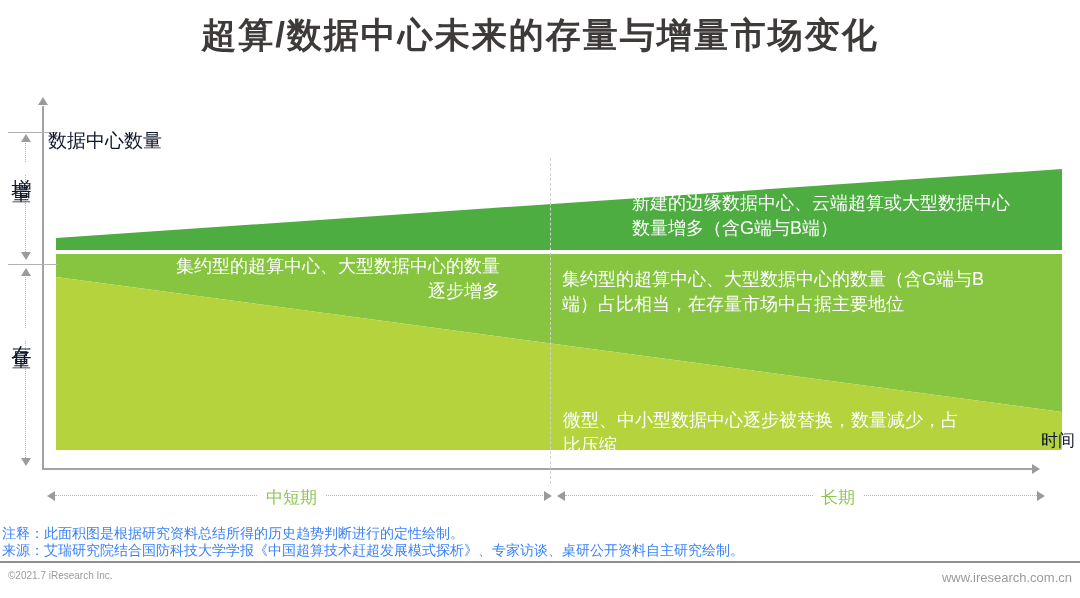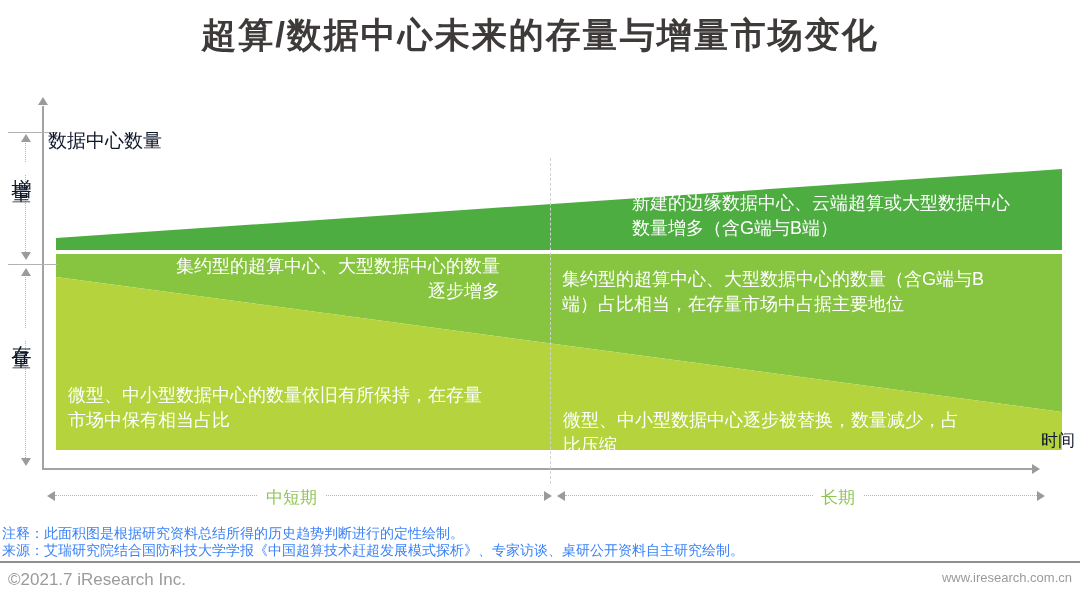--- a/index.html
+++ b/index.html
@@ -22,21 +22,21 @@
   .dotline-v{position:absolute;width:0;border-left:1px dotted #b5b5b5;z-index:4;}
   .dotline-h{position:absolute;height:0;border-top:1px dotted #b5b5b5;z-index:4;}
   .dashline-v{position:absolute;width:0;border-left:1px dashed #d0d0d0;z-index:5;}
   .arr{position:absolute;width:0;height:0;z-index:5;}
   .arr.up{border-left:5px solid transparent;border-right:5px solid transparent;border-bottom:8px solid #9b9b9b;}
   .arr.down{border-left:5px solid transparent;border-right:5px solid transparent;border-top:8px solid #9b9b9b;}
   .arr.left{border-top:5px solid transparent;border-bottom:5px solid transparent;border-right:8px solid #9b9b9b;}
   .arr.right{border-top:5px solid transparent;border-bottom:5px solid transparent;border-left:8px solid #9b9b9b;}
   .footer-note{position:absolute;left:2px;color:#3b82f6;font-size:14px;z-index:6;white-space:nowrap;}
   .footer-rule{position:absolute;left:0;top:561px;width:1080px;height:2px;background:#8f8f8f;z-index:6;}
-  .copyright{position:absolute;left:8px;top:570px;color:#9b9b9b;font-size:17px;z-index:6;}
+  .copyright{position:absolute;left:8px;top:570px;color:#9b9b9b;font-size:10px;z-index:6;}
   .website{position:absolute;right:8px;top:570px;color:#9b9b9b;font-size:13px;z-index:6;}
 </style>
 </head>
 <body>
 
 <div class="canvas">
 
   <div class="title">超算/数据中心未来的存量与增量市场变化</div>
 
   <svg class="areas" width="1080" height="598" viewBox="0 0 1080 598">
@@ -84,24 +84,20 @@
     <span>数量增多（含G端与B端）</span>
   </div>
   <div class="annot" style="left:176px;top:254px;text-align:right;">
     <span>集约型的超算中心、大型数据中心的数量</span>
     <span>逐步增多</span>
   </div>
   <div class="annot" style="left:562px;top:267px;">
     <span>集约型的超算中心、大型数据中心的数量（含G端与B</span>
     <span>端）占比相当，在存量市场中占据主要地位</span>
   </div>
-  <div class="annot" style="left:68px;top:383px;">
-    <span>微型、中小型数据中心的数量依旧有所保持，在存量</span>
-    <span>市场中保有相当占比</span>
-  </div>
   <div class="annot" style="left:563px;top:408px;">
     <span>微型、中小型数据中心逐步被替换，数量减少，占</span>
     <span>比压缩</span>
   </div>
 
   <div class="footer-note" style="top:525px;">注释：此面积图是根据研究资料总结所得的历史趋势判断进行的定性绘制。</div>
   <div class="footer-note" style="top:542px;">来源：艾瑞研究院结合国防科技大学学报《中国超算技术赶超发展模式探析》、专家访谈、桌研公开资料自主研究绘制。</div>
   <div class="footer-rule"></div>
   <div class="copyright">©2021.7 iResearch Inc.</div>
   <div class="website">www.iresearch.com.cn</div>

